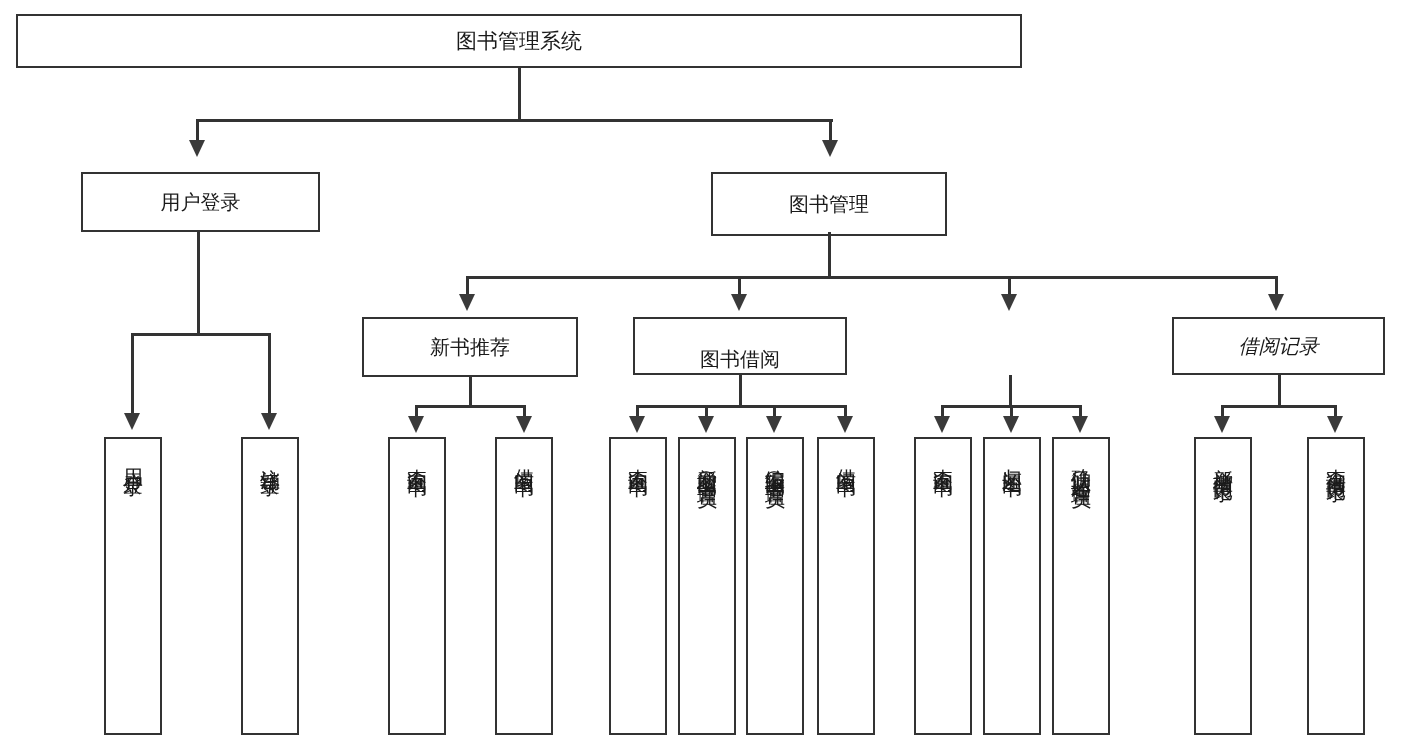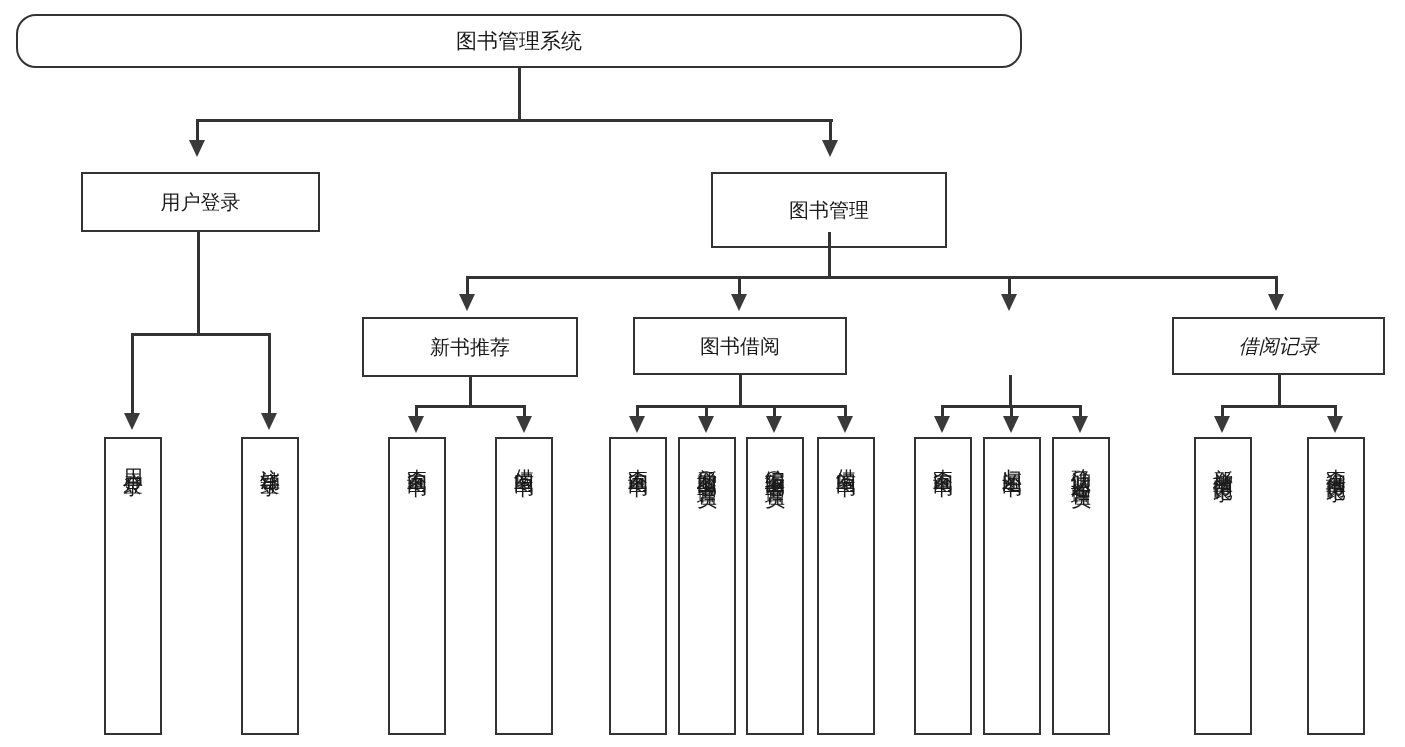--- a/index.html
+++ b/index.html
@@ -24,21 +24,20 @@
     border: 2px solid #333333;
     background: #ffffff;
     color: #1a1a1a;
     display: flex;
     align-items: center;
     justify-content: center;
     text-align: center;
   }
   .node.root {
     font-size: 21px;
-    border-radius: 20px;
   }
   .node.l2 {
     font-size: 20px;
   }
   .node.l3 {
     font-size: 20px;
   }
   .node.leaf {
     font-size: 20px;
     align-items: flex-start;
@@ -91,21 +90,21 @@
   <div class="conn vline" style="left:518px; top:68px; width:3px; height:52px;"></div>
   <div class="conn hline" style="left:196px; top:119px; width:637px; height:3px;"></div>
   <div class="conn vline" style="left:196px; top:119px; width:3px; height:25px;"></div>
   <div class="arrow" style="left:189px; top:140px;"></div>
   <div class="conn vline" style="left:829px; top:119px; width:3px; height:25px;"></div>
   <div class="arrow" style="left:822px; top:140px;"></div>
 
   <div class="node l2" style="left:81px; top:172px; width:239px; height:60px;">
     <span>用户登录</span>
   </div>
-  <div class="node l2" style="left:711px; top:172px; width:236px; height:76px;">
+  <div class="node l2" style="left:711px; top:172px; width:236px; height:64px;">
     <span>图书管理</span>
   </div>
 
   <div class="conn vline" style="left:197px; top:232px; width:3px; height:104px;"></div>
   <div class="conn hline" style="left:131px; top:333px; width:139px; height:3px;"></div>
   <div class="conn vline" style="left:131px; top:333px; width:3px; height:84px;"></div>
   <div class="arrow" style="left:124px; top:413px;"></div>
   <div class="conn vline" style="left:268px; top:333px; width:3px; height:84px;"></div>
   <div class="arrow" style="left:261px; top:413px;"></div>
 
@@ -116,21 +115,21 @@
   <div class="conn vline" style="left:738px; top:276px; width:3px; height:22px;"></div>
   <div class="arrow" style="left:731px; top:294px;"></div>
   <div class="conn vline" style="left:1008px; top:276px; width:3px; height:22px;"></div>
   <div class="arrow" style="left:1001px; top:294px;"></div>
   <div class="conn vline" style="left:1275px; top:276px; width:3px; height:22px;"></div>
   <div class="arrow" style="left:1268px; top:294px;"></div>
 
   <div class="node l3" style="left:362px; top:317px; width:216px; height:60px;">
     <span>新书推荐</span>
   </div>
-  <div class="node l3" style="left:633px; top:317px; width:214px; height:58px;">
+  <div class="node l3" style="left:633px; top:317px; width:214px; height:58px;align-items:flex-end;">
     <span>图书借阅</span>
   </div>
   <div class="node l3" style="left:1172px; top:317px; width:213px; height:58px;font-style:italic;">
     <span>借阅记录</span>
   </div>
 
   <div class="conn vline" style="left:469px; top:375px; width:3px; height:32px;"></div>
   <div class="conn hline" style="left:415px; top:405px; width:111px; height:3px;"></div>
   <div class="conn vline" style="left:415px; top:405px; width:3px; height:14px;"></div>
   <div class="arrow" style="left:408px; top:416px;"></div>

